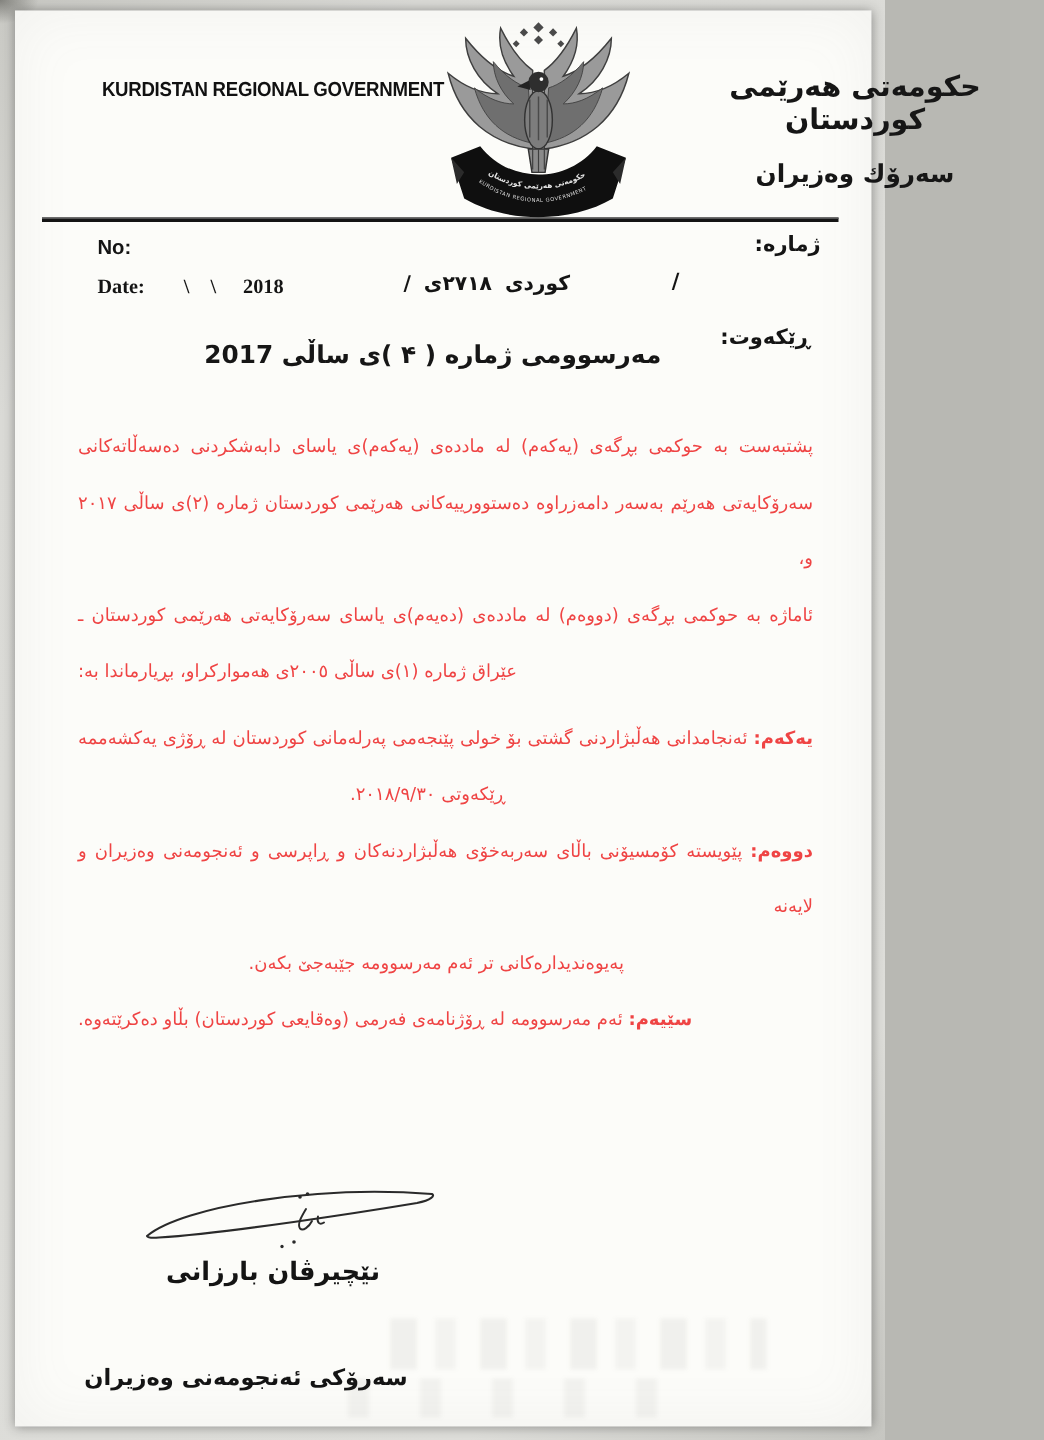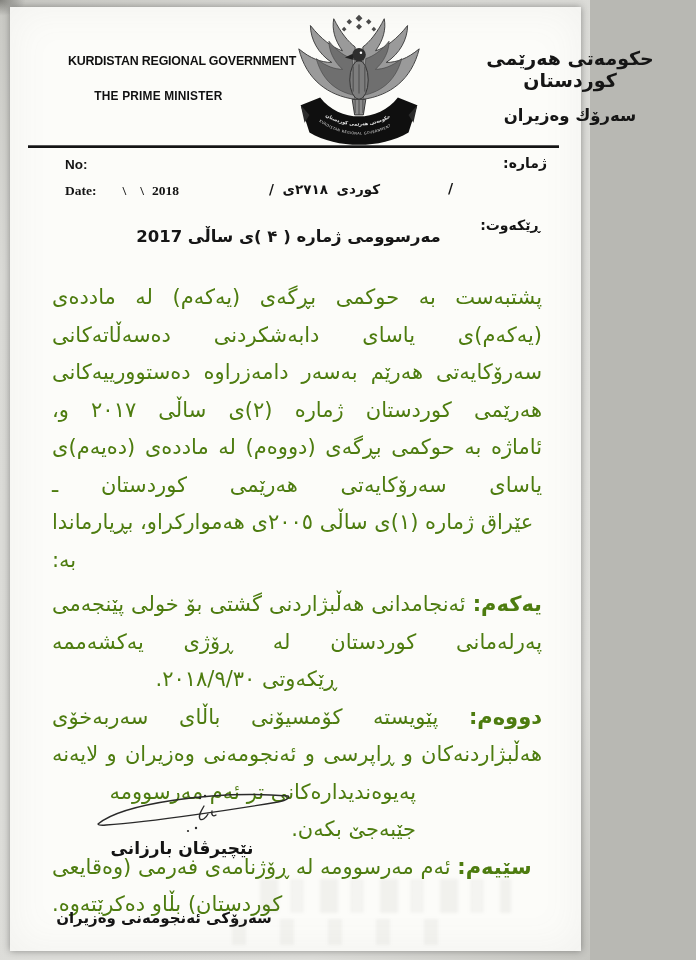--- a/index.html
+++ b/index.html
@@ -38,36 +38,36 @@
     position:absolute; left:18px; right:22px; top:138px; height:3px;
     background:#141414; border-top:1px solid #555;
   }
   
   .ref { font-weight:bold; color:#141414; }
   .no-label   { position:absolute; left:55px; top:150px; font-family:Liberation Sans, sans-serif; font-size:13.5px; font-weight:bold; }
   .date-row   { position:absolute; left:55px; top:176px; display:flex; align-items:baseline;
                 font-family:"Liberation Serif", serif; font-size:13.5px; font-weight:bold; }
   .date-row .bs1 { margin-left:26px; }
   .date-row .bs2 { margin-left:14px; }
-  .date-row .yr  { margin-left:8px; }
+  .date-row .yr  { margin-left:18px; }
   .zhmara-label { position:absolute; right:34px; top:148px; direction:rtl; font-size:14px; font-weight:bold; }
   .rekawt-label { position:absolute; right:41px; top:174px; direction:rtl; font-size:14px; font-weight:bold;margin-top:36px; }
   .rekawt-slash { position:absolute; right:128px; top:173px; font-size:14px; font-weight:bold; }
   .kurdish-date { position:absolute; right:201px; top:174px; direction:ltr; font-size:13.5px; font-weight:bold; white-space:nowrap; }
   .kurdish-date span { display:inline-block; }
   .kurdish-date .gap { margin-left:4px; }
   
   .decree-title {
     position:absolute; left:0; right:14px; top:220px;
     text-align:center; direction:rtl;
     font-size:16.5px; font-weight:bold; color:#161616;
   }
   .body-block {
     position:absolute; left:42px; right:39px; top:272px;
-    direction:rtl; font-size:21px; line-height:37.5px; color:#4d7c0f;
+    direction:rtl; font-size:12px; line-height:37.5px; color:#ef4444;
   }
   .jline { text-align:justify; text-align-last:justify; }
   .rline { text-align:left; }
   .item-label { font-weight:bold; }
   .item1 { margin-top:7px; }
   .ind1 { padding-left:0; padding-right:0; text-align:right; padding-right:205px; }
   .ind2 { text-align:right; padding-right:126px; }
   
   .sig-swoosh { position:absolute; left:82px; top:777px; width:206px; height:56px; }
   .sig-name   { position:absolute; left:86px; top:831px; width:172px; text-align:center;
@@ -87,21 +87,20 @@
 </style>
 </head>
 <body>
 
 <div class="photo">
   <div class="corner-shade"></div>
   <div class="page">
 
     <div class="header-en">
       <div><span class="l1">KURDISTAN REGIONAL GOVERNMENT</span></div>
-      <div><span class="l2">THE PRIME MINISTER</span></div>
     </div>
 
     <svg class="emblem" viewBox="0 0 140 140" aria-hidden="true">
 
       <g fill="#4a4a4a">
         <rect x="67.5" y="6" width="5" height="5" transform="rotate(45 70 8.5)"></rect>
         <rect x="58" y="10" width="4" height="4" transform="rotate(45 60 12)"></rect>
         <rect x="78" y="10" width="4" height="4" transform="rotate(45 80 12)"></rect>
         <rect x="53" y="18" width="3.4" height="3.4" transform="rotate(45 54.7 19.7)"></rect>
         <rect x="83.6" y="18" width="3.4" height="3.4" transform="rotate(45 85.3 19.7)"></rect>

